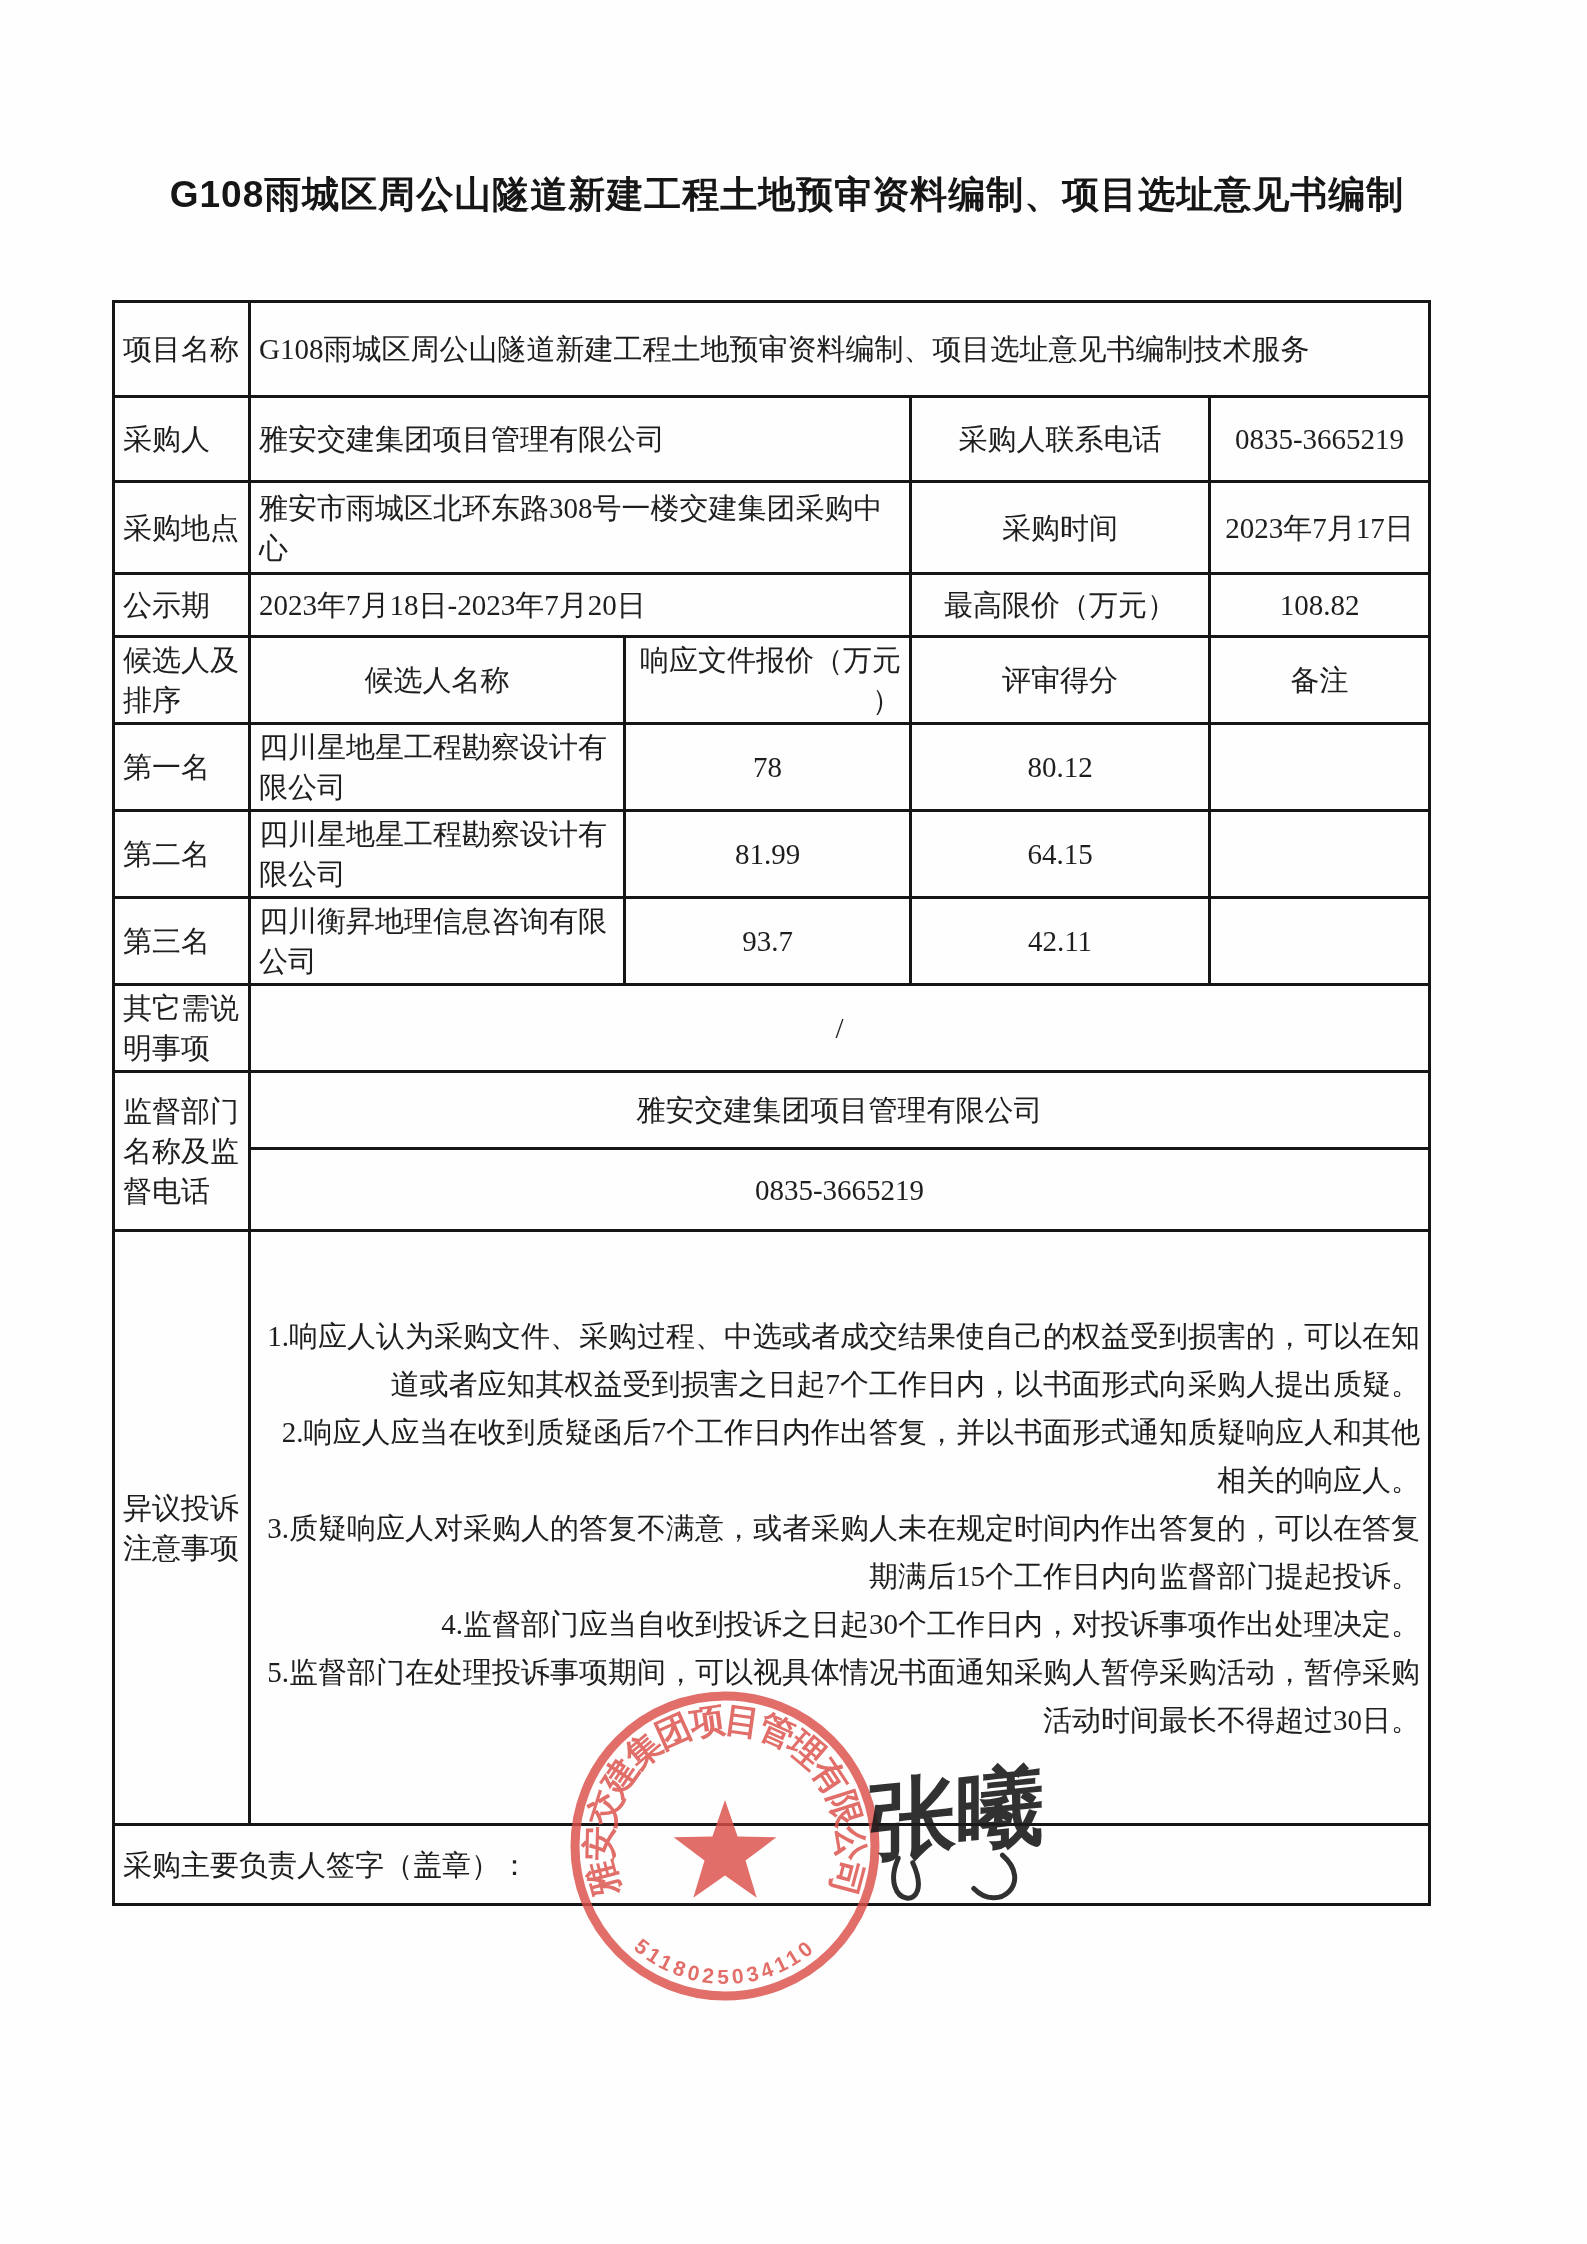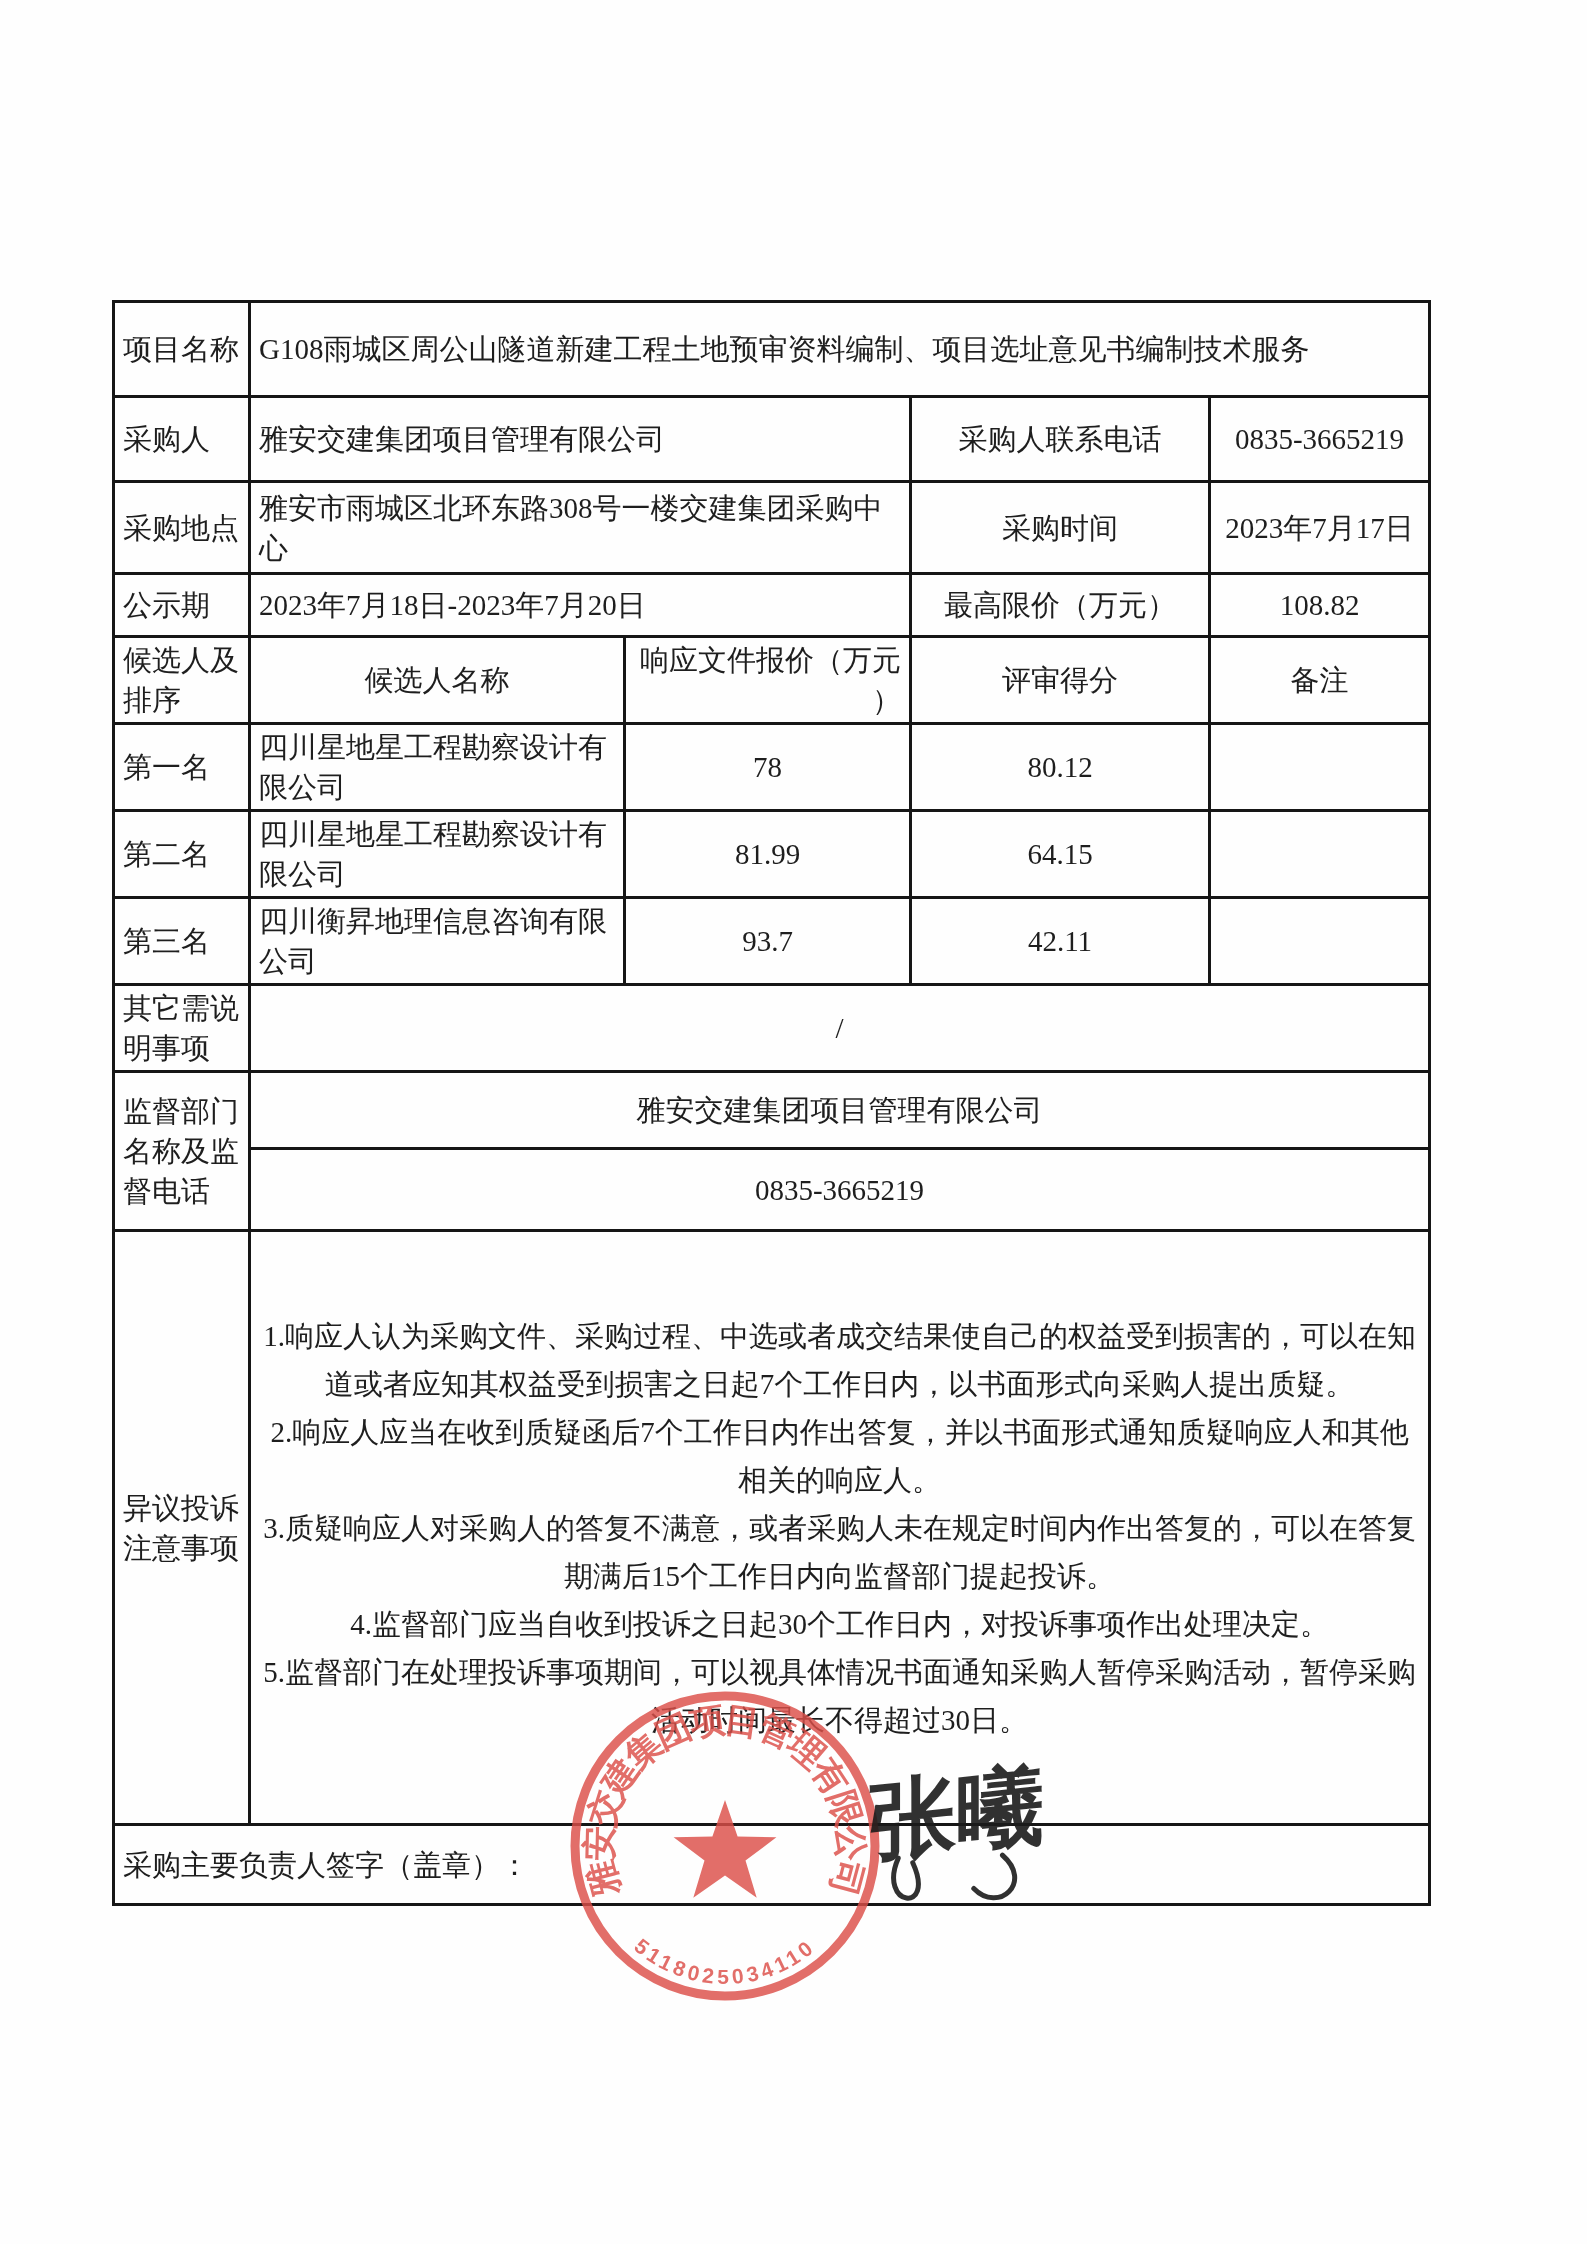--- a/index.html
+++ b/index.html
@@ -35,34 +35,35 @@
     text-align:left;
     word-break:break-all;line-break:anywhere;
     padding:2px 4px 2px 8px;
   }
   td.val-left{text-align:left;word-break:break-all;line-break:anywhere;}
   td.center{text-align:center;}
   td.name-cell{text-align:left;word-break:break-all;line-break:anywhere;}
   td.price-head{padding:2px 26px;text-align:right;word-break:break-all;line-break:anywhere;}
   td.addr{padding-right:14px;}
   td.notice{
-    text-align:center;vertical-align:middle;
+    text-align:right;vertical-align:middle;
     padding:10px 14px 10px 10px;
   }
   td.notice p{margin:0;line-height:48px;word-break:break-all;line-break:anywhere;}
   td.signrow{text-align:left;font-size:29px;}
   .stamp{position:absolute;left:557px;top:1678px;width:336px;height:336px;pointer-events:none;}
   .signature{position:absolute;left:850px;top:1738px;width:250px;height:190px;pointer-events:none;}
 </style>
 </head>
 <body>
 
 <div class="page">
 
   <div class="doc-title">
+    <div>G108雨城区周公山隧道新建工程土地预审资料编制、项目选址意见书编制</div>
   </div>
 
   <table class="main">
     <colgroup>
       <col style="width:136px">
         <col style="width:375px">
         <col style="width:286px">
         <col style="width:299px">
         <col style="width:220px">
     </colgroup>

